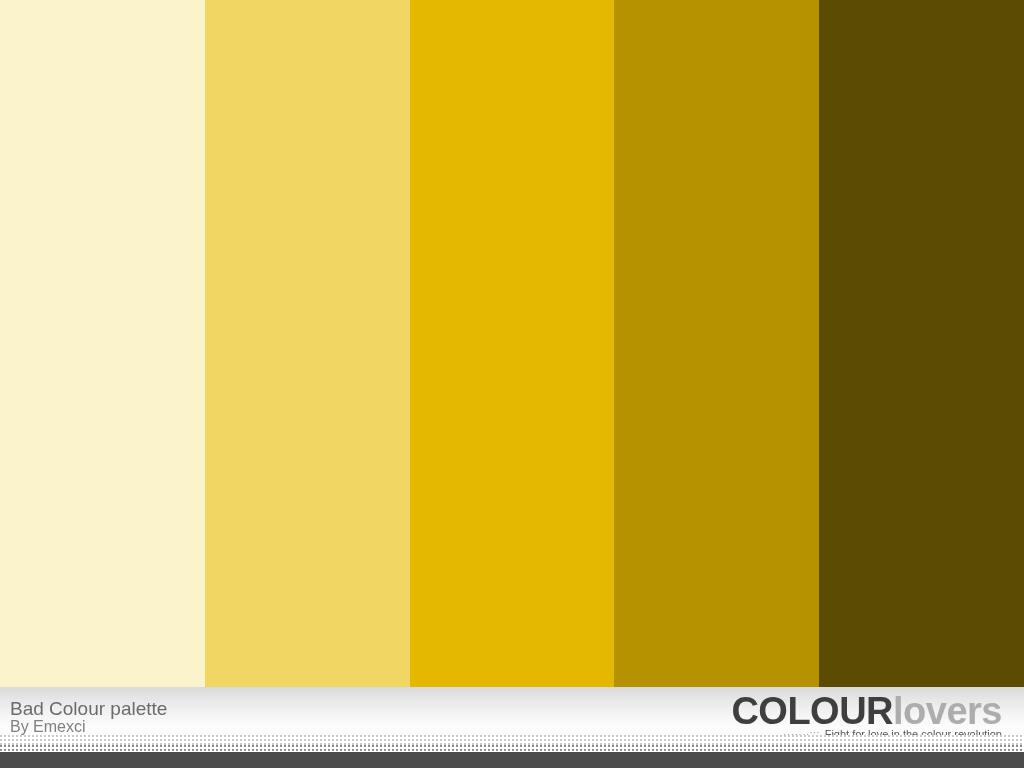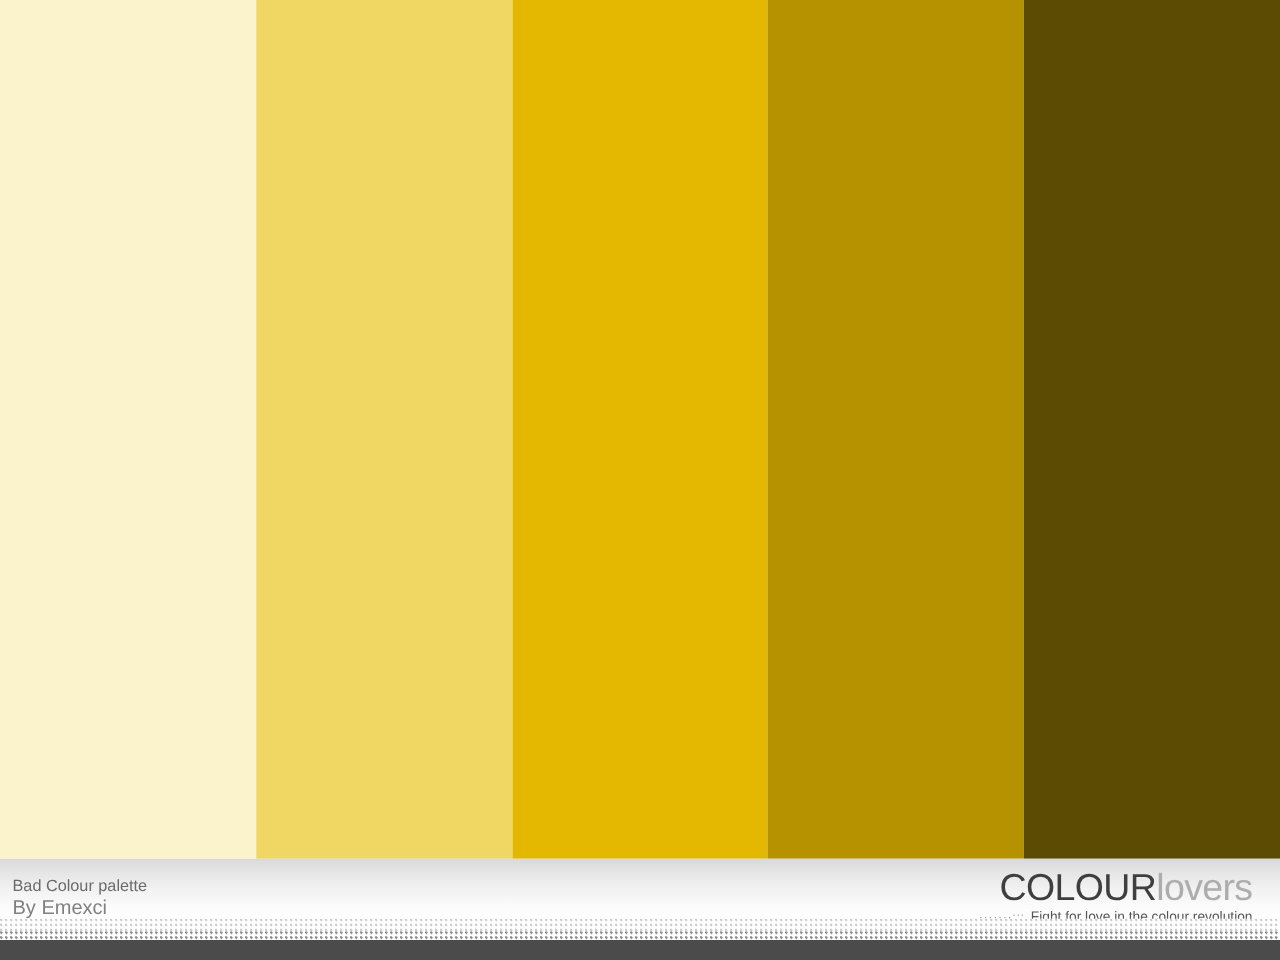--- a/index.html
+++ b/index.html
@@ -55,21 +55,21 @@
     height: 100%;
   }
 
   #title-block {
     position: absolute;
     left: 10px;
     top: 13px;
   }
 
   #palette-title {
-    font-size: 13px;
+    font-size: 19px;
     line-height: 18px;
     color: #6b6b6b;
     font-weight: normal;
     white-space: nowrap;
   }
 
   #palette-byline {
     font-size: 16px;
     line-height: 14px;
     color: #808080;
@@ -79,23 +79,23 @@
 
   
   #brand {
     position: absolute;
     right: 22px;
     top: 8px;
     text-align: right;
   }
 
   #brand-wordmark {
-    font-size: 30px;
+    font-size: 38px;
     line-height: 32px;
-    font-weight: normal;
+    font-weight: bold;
     letter-spacing: -0.5px;
     white-space: nowrap;
   }
   #brand-primary { color: #3f3f3f; }
   #brand-secondary { color: #adadad; }
 
   #brand-tagline-row {
     display: flex;
     align-items: center;
     justify-content: flex-end;

